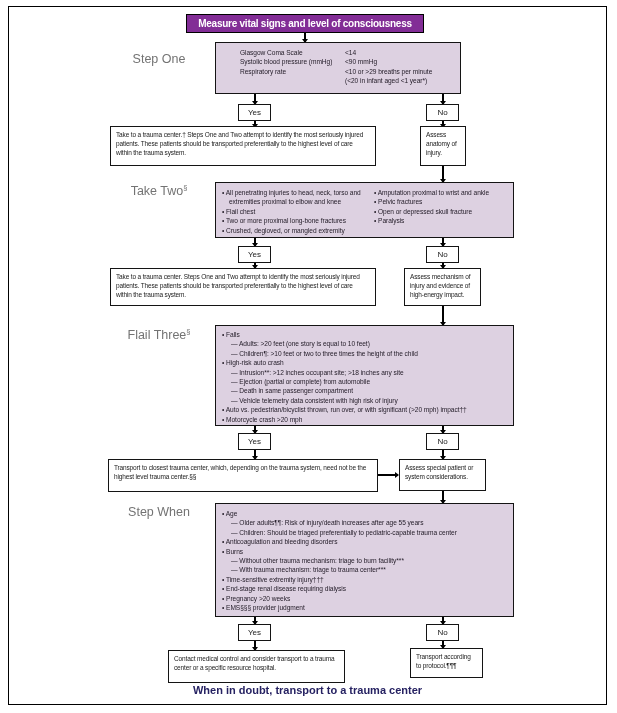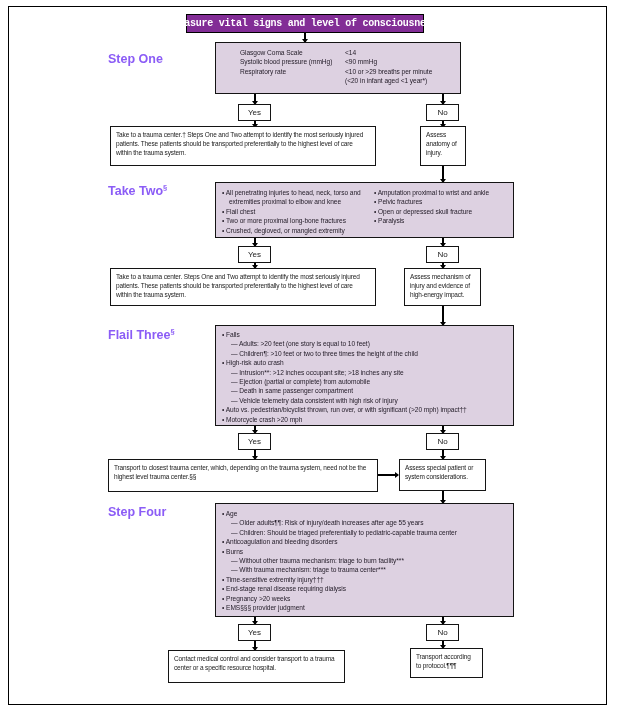--- a/index.html
+++ b/index.html
@@ -8,32 +8,32 @@
     font-family:"Liberation Sans", sans-serif; overflow:hidden;
   }
   .frame { position:absolute; left:8px; top:6px; width:599px; height:699px;
     border:1.2px solid #000; box-sizing:border-box; }
 
   
   .title {
     position:absolute; left:186px; top:14px; width:238px; height:19px;
     background:#822d96; border:1.8px solid #000; box-sizing:border-box;
     color:#fff; font-weight:bold; font-size:10px; letter-spacing:-0.25px;
-    display:flex; align-items:center; justify-content:center; white-space:nowrap;font-family:Liberation Mono, monospace;
+    display:flex; align-items:center; justify-content:center; white-space:nowrap;
   }
 
   
   .stepbox {
     position:absolute; background:#DDD1E1; border:1.7px solid #141414;
     box-sizing:border-box; color:#27202c; font-size:6.6px; line-height:9.4px;
     letter-spacing:-0.05px;
   }
   .steplbl {
-    position:absolute; width:102px; text-align:left; font-weight:bold;
-    font-size:12.5px; color:#8b5cf6; white-space:nowrap;
+    position:absolute; width:102px; text-align:center; font-weight:normal;
+    font-size:12.5px; color:#737373; white-space:nowrap;
   }
   .steplbl sup { font-size:7.5px; }
 
   
   .wbox {
     position:absolute; background:#fff; border:1.7px solid #141414;
     box-sizing:border-box; color:#1b1b1b; font-size:6.5px; line-height:9px;
     letter-spacing:-0.15px; padding:3px 5px;
   }
   .yn {
@@ -177,21 +177,21 @@
     </div>
   <div class="av" style="left:254px; top:450px; height:9px"></div>
   <div class="av" style="left:442px; top:450px; height:9px"></div>
 
   <div class="wbox" style="left:108px; top:459px; width:270px; height:33px">Transport to closest trauma center, which, depending on the trauma system, need not be the highest level trauma center.§§</div>
   <div class="ah" style="left:378px; top:474px; width:20px"></div>
   <div class="wbox" style="left:399px; top:459px; width:87px; height:32px">Assess special patient or system considerations.</div>
   <div class="av" style="left:442px; top:491px; height:12px"></div>
 
   <div class="steplbl" style="left:108px; top:505px">
-    <span>Step Four</span>
+    <span>Step When</span>
   </div>
   <div class="stepbox" style="left:215px; top:503px; width:299px; height:114px; padding:5px 4px 3px 6px">
     <div class="l1">• Age</div>
     <div class="l2">— Older adults¶¶: Risk of injury/death increases after age 55 years</div>
     <div class="l2">— Children: Should be triaged preferentially to pediatric-capable trauma center</div>
     <div class="l1">• Anticoagulation and bleeding disorders</div>
     <div class="l1">• Burns</div>
     <div class="l2">— Without other trauma mechanism: triage to burn facility***</div>
     <div class="l2">— With trauma mechanism: triage to trauma center***</div>
     <div class="l1">• Time-sensitive extremity injury†††</div>
@@ -207,13 +207,14 @@
     </div>
   <div class="yn" style="left:426px; top:624px">
       <span>No</span>
     </div>
   <div class="av" style="left:254px; top:641px; height:9px"></div>
   <div class="av" style="left:442px; top:641px; height:7px"></div>
 
   <div class="wbox" style="left:168px; top:650px; width:177px; height:33px">Contact medical control and consider transport to a trauma center or a specific resource hospital.</div>
   <div class="wbox" style="left:410px; top:648px; width:73px; height:30px">Transport according to protocol.¶¶¶</div>
 
+  <div class="footer">When in doubt, transport to a trauma center</div>
 </div>
 
 </body></html>

